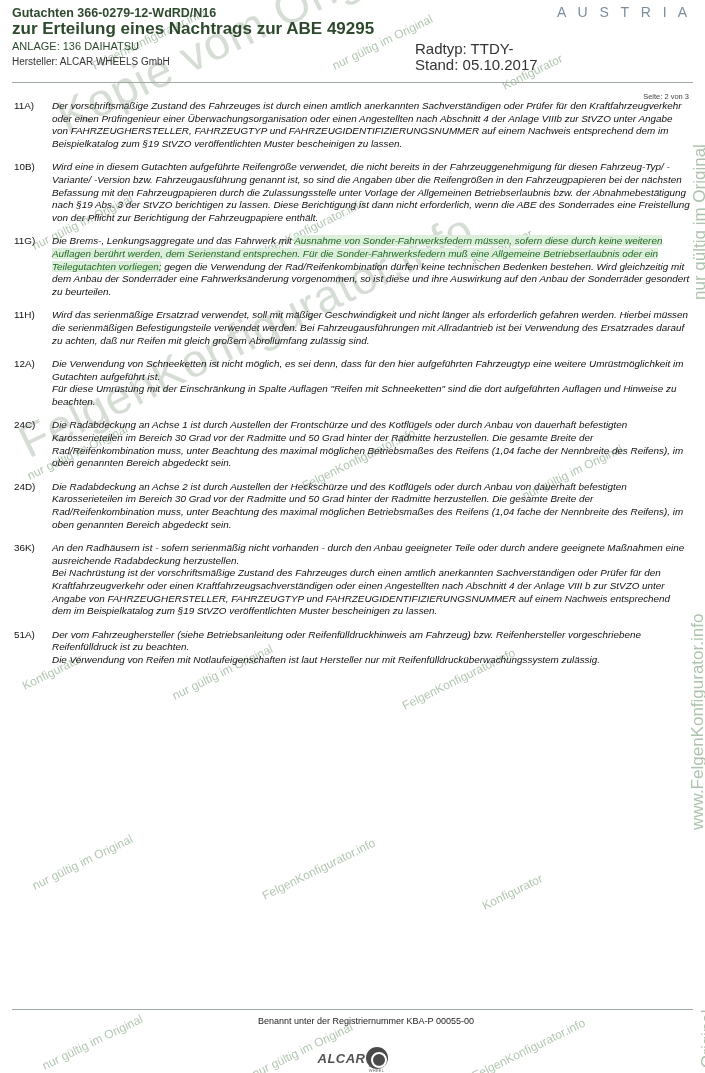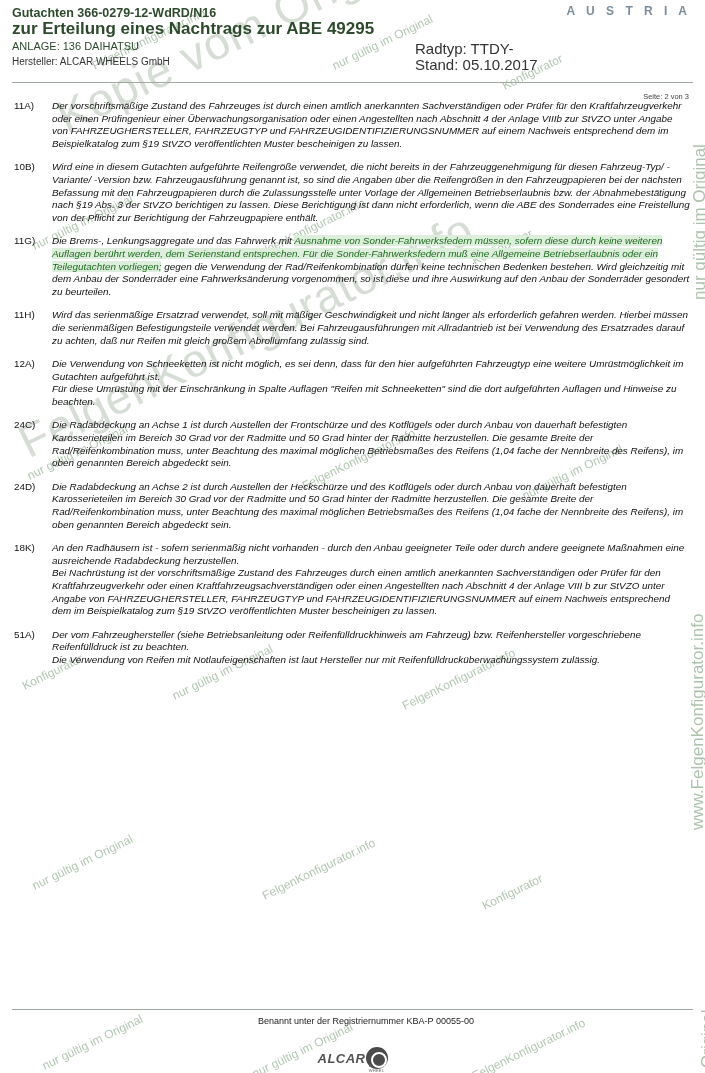--- a/index.html
+++ b/index.html
@@ -117,23 +117,23 @@
     opacity: .85;
   }
   .tuv-logo .tuv-word {
     font-family: "Liberation Serif", serif;
     font-size: 40px;
     font-weight: bold;
     letter-spacing: -1px;
     line-height: 38px;
   }
   .tuv-logo .tuv-austria {
-    font-size: 12px;
+    font-size: 14px;
     letter-spacing: 4px;
-    font-weight: bold;
+    font-weight: normal;
     color: #64788a;
   }
   .hdr-rule {
     position: absolute;
     left: 12px; right: 12px; top: 82px;
     border-top: 1px solid #9fa9a0;
   }
 
   
   .content {
@@ -281,21 +281,21 @@
       <div class="code">24C)</div>
       <div class="body">Die Radabdeckung an Achse 1 ist durch Austellen der Frontschürze und des Kotflügels oder durch Anbau von dauerhaft befestigten Karosserieteilen im Bereich 30 Grad vor der Radmitte und 50 Grad hinter der Radmitte herzustellen. Die gesamte Breite der Rad/Reifenkombination muss, unter Beachtung des maximal möglichen Betriebsmaßes des Reifens (1,04 fache der Nennbreite des Reifens), im oben genannten Bereich abgedeckt sein.</div>
     </div>
 
     <div class="clause">
       <div class="code">24D)</div>
       <div class="body">Die Radabdeckung an Achse 2 ist durch Austellen der Heckschürze und des Kotflügels oder durch Anbau von dauerhaft befestigten Karosserieteilen im Bereich 30 Grad vor der Radmitte und 50 Grad hinter der Radmitte herzustellen. Die gesamte Breite der Rad/Reifenkombination muss, unter Beachtung des maximal möglichen Betriebsmaßes des Reifens (1,04 fache der Nennbreite des Reifens), im oben genannten Bereich abgedeckt sein.</div>
     </div>
 
     <div class="clause">
-      <div class="code">18K)</div>
+      <div class="code">36K)</div>
       <div class="body" style="white-space:pre-line">An den Radhäusern ist - sofern serienmäßig nicht vorhanden - durch den Anbau geeigneter Teile oder durch andere geeignete Maßnahmen eine ausreichende Radabdeckung herzustellen.
 Bei Nachrüstung ist der vorschriftsmäßige Zustand des Fahrzeuges durch einen amtlich anerkannten Sachverständigen oder Prüfer für den Kraftfahrzeugverkehr oder einen Kraftfahrzeugsachverständigen oder einen Angestellten nach Abschnitt 4 der Anlage VIII b zur StVZO unter Angabe von FAHRZEUGHERSTELLER, FAHRZEUGTYP und FAHRZEUGIDENTIFIZIERUNGSNUMMER auf einem Nachweis entsprechend dem im Beispielkatalog zum §19 StVZO veröffentlichten Muster bescheinigen zu lassen.</div>
     </div>
 
     <div class="clause">
       <div class="code">51A)</div>
       <div class="body" style="white-space:pre-line">Der vom Fahrzeughersteller (siehe Betriebsanleitung oder Reifenfülldruckhinweis am Fahrzeug) bzw. Reifenhersteller vorgeschriebene Reifenfülldruck ist zu beachten.
 Die Verwendung von Reifen mit Notlaufeigenschaften ist laut Hersteller nur mit Reifenfülldrucküberwachungssystem zulässig.</div>
     </div>
 

